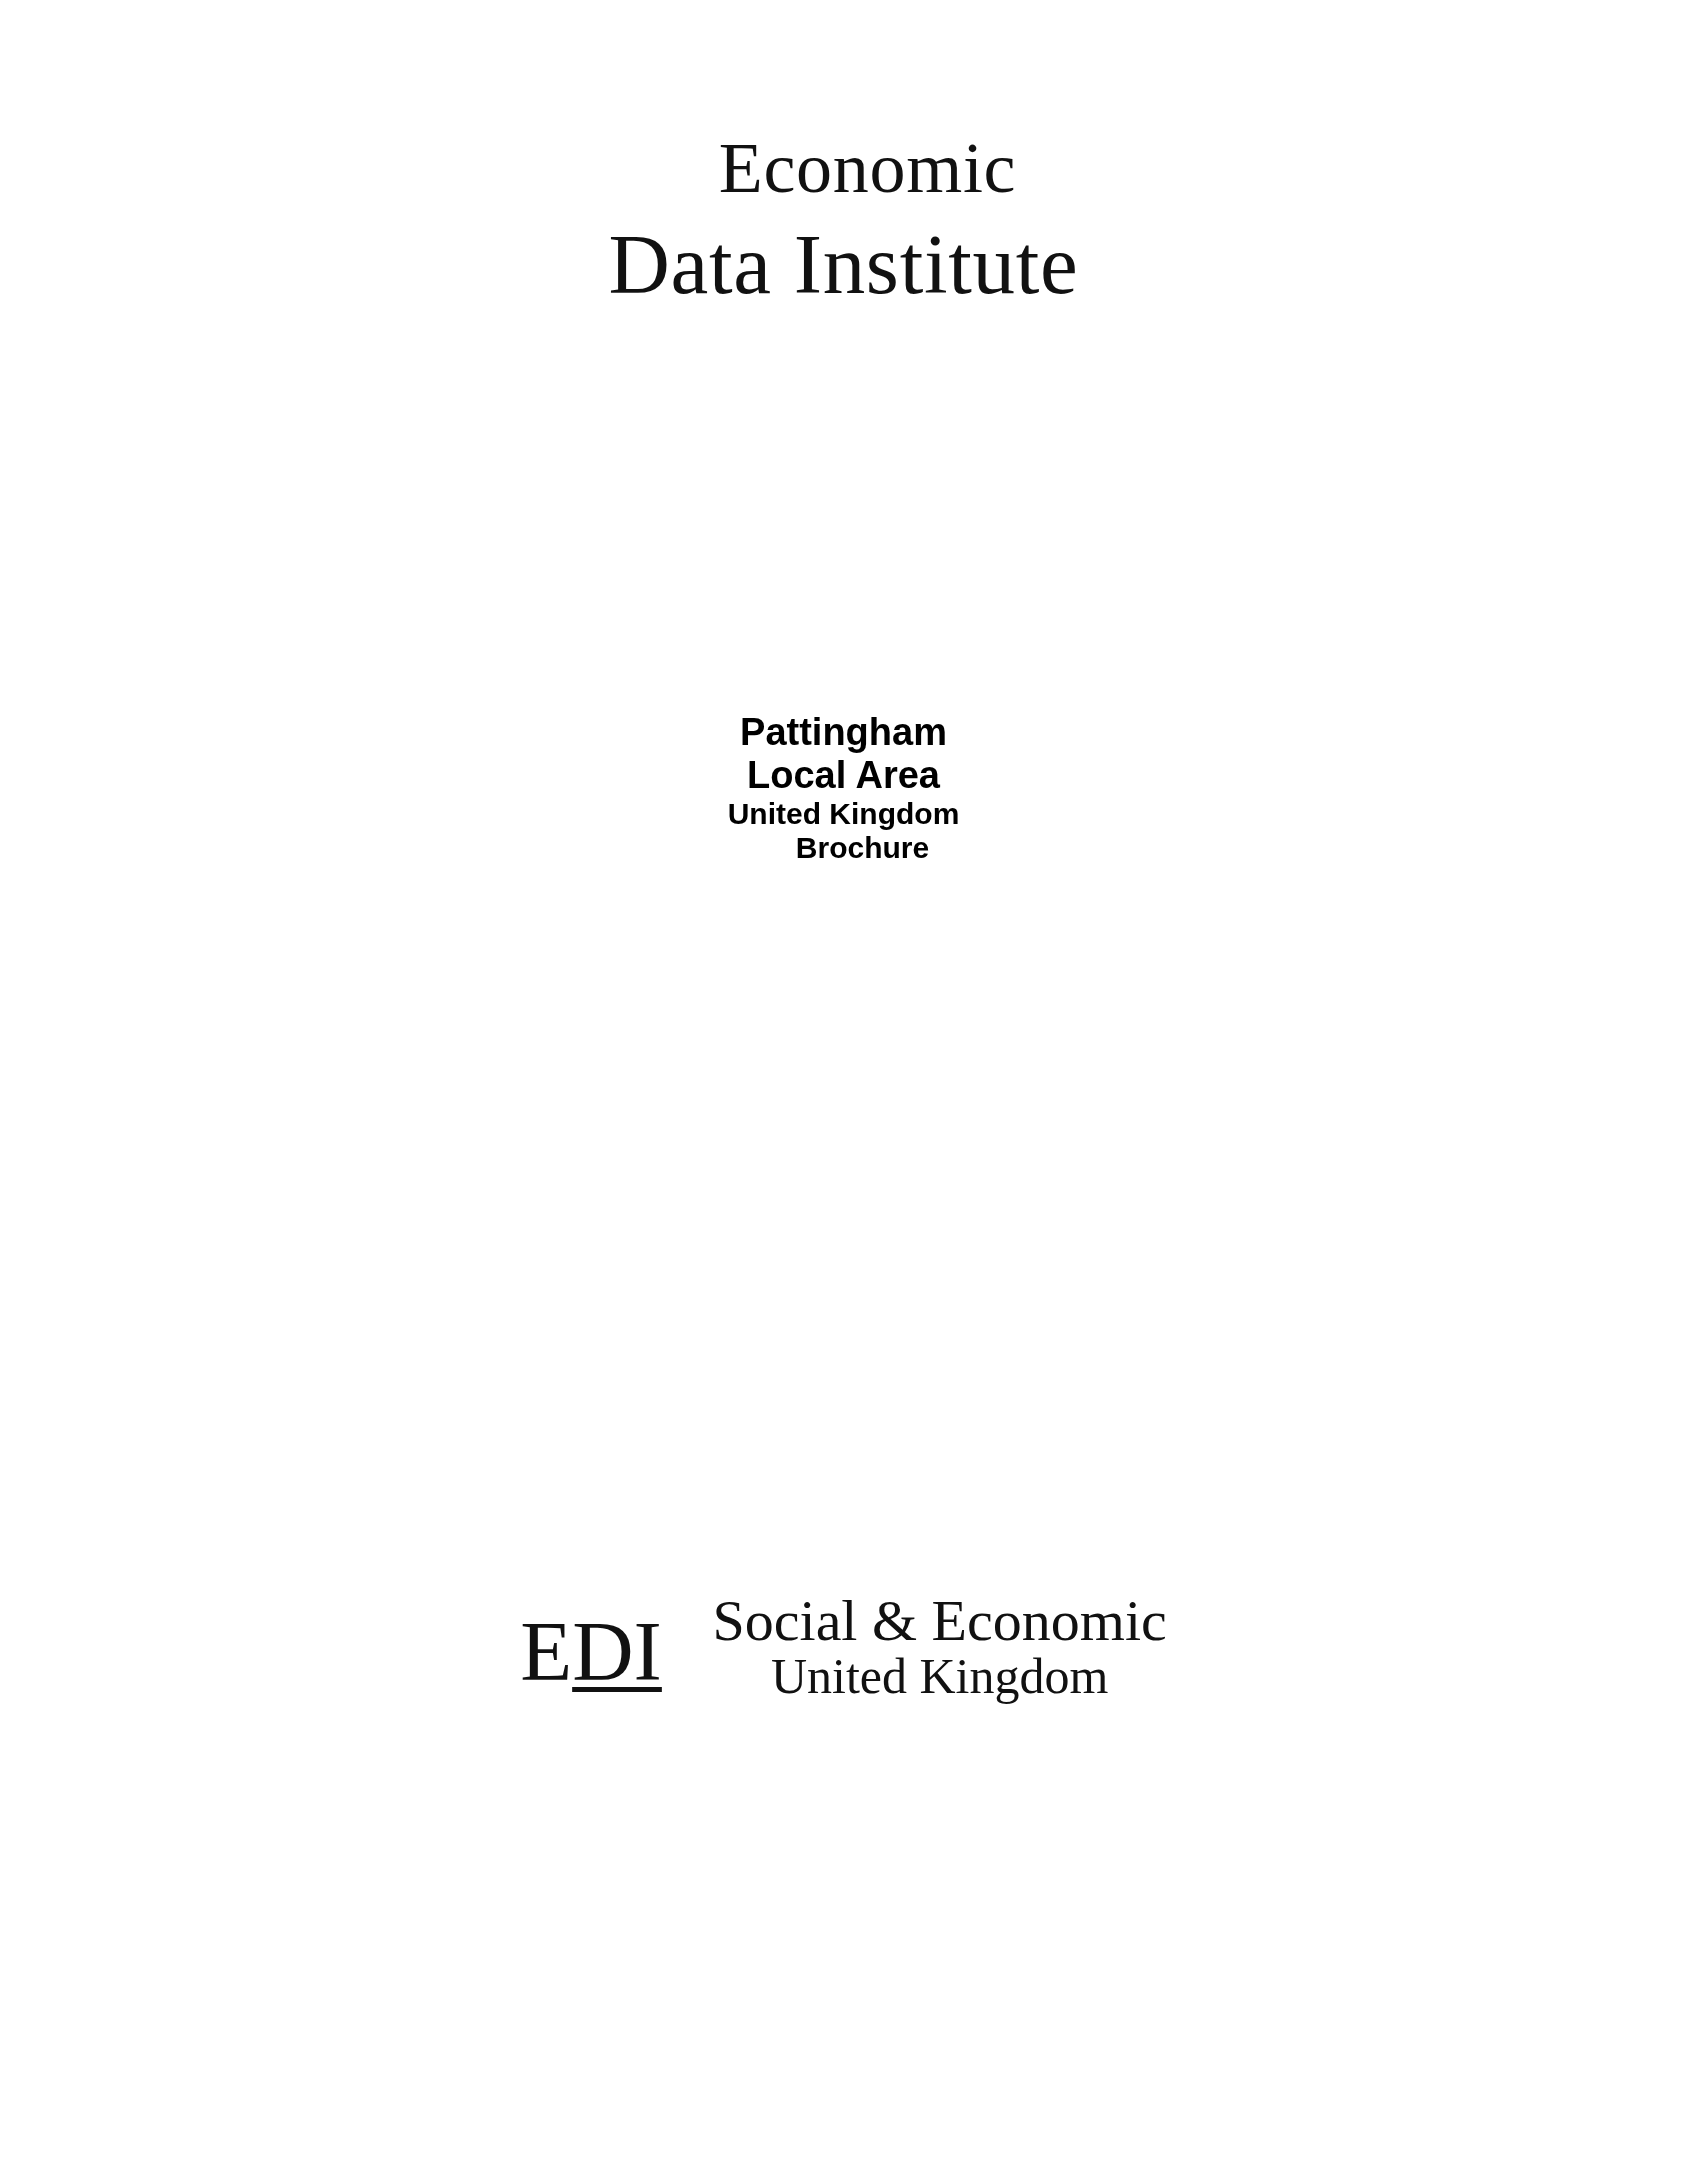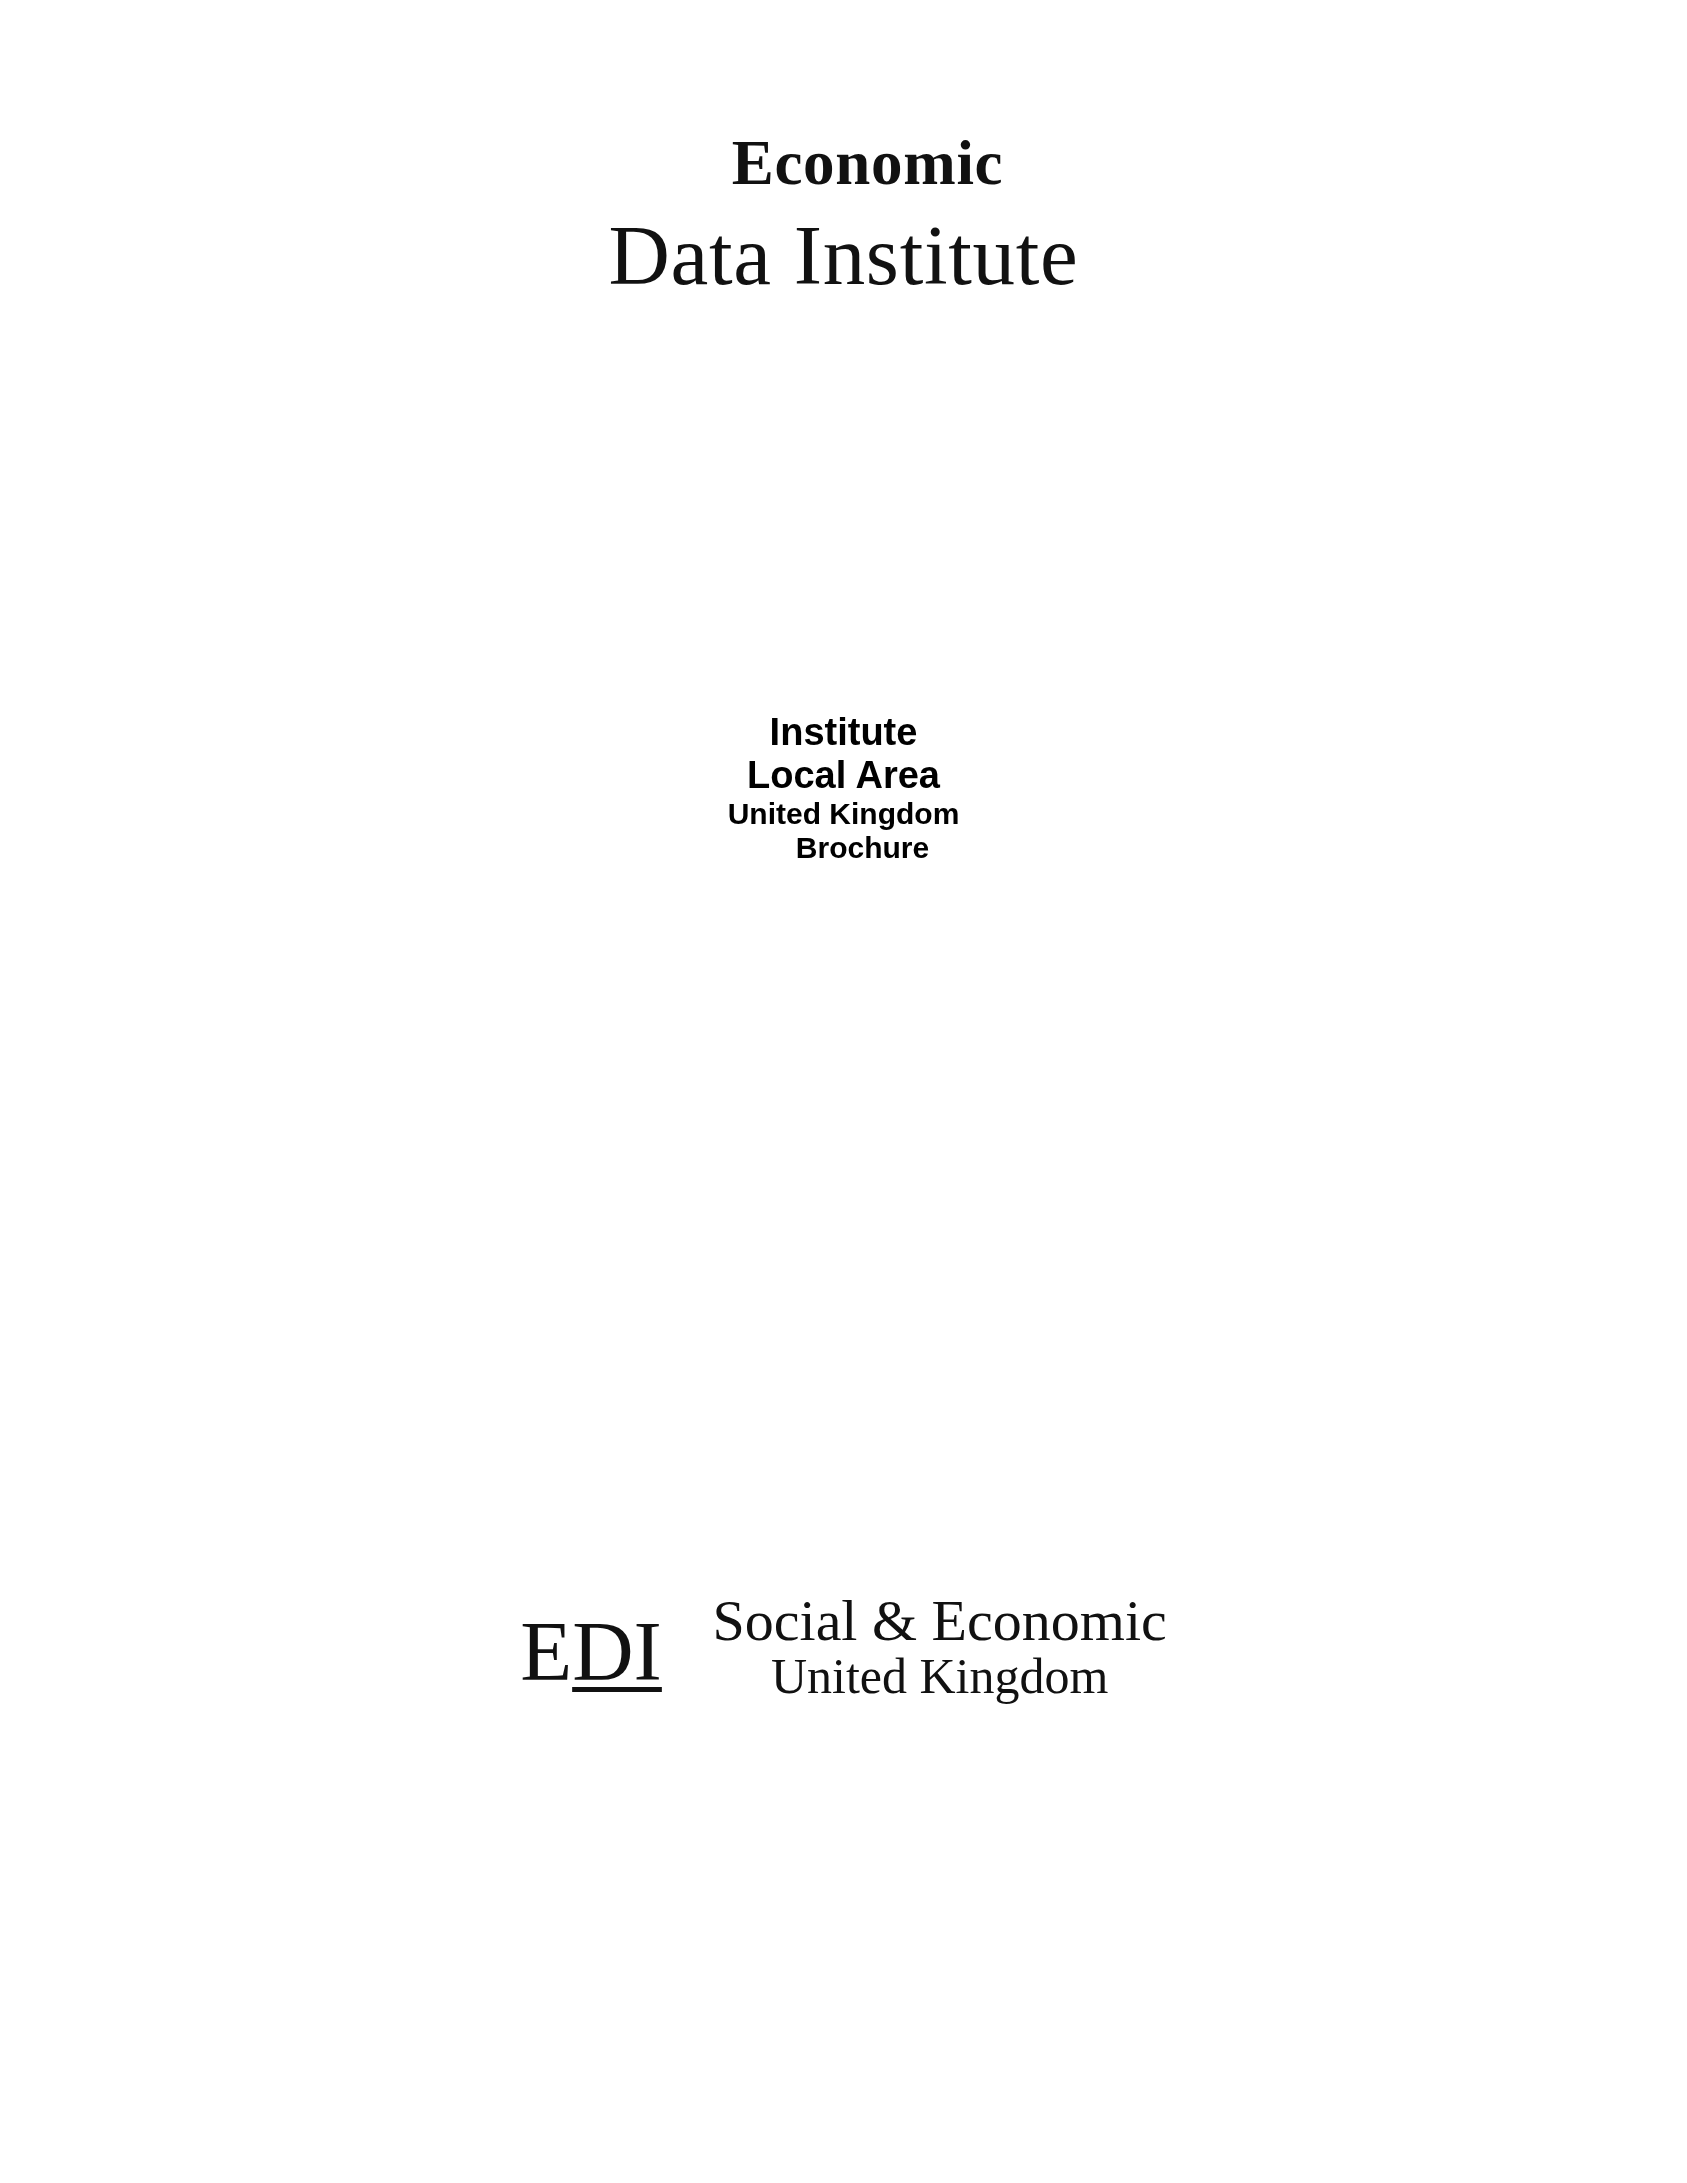--- a/index.html
+++ b/index.html
@@ -28,24 +28,24 @@
     position: absolute;
     top: 132px;
     left: 0;
     width: 1687px;
     text-align: center;
     font-family: "Liberation Serif", serif;
     color: #111111;
     line-height: 1.0;
   }
   .masthead-line1 {
-    font-size: 63px;
+    font-size: 72px;
     letter-spacing: 0.7px;
     display: block;
-    font-weight: 700;
+    font-weight: 400;
     padding-left: 48px;
   }
   .masthead-line2 {
     font-size: 85px;
     letter-spacing: 0.7px;
     display: block;
     margin-top: 18px;
     font-weight: 400;
   }
 
@@ -118,21 +118,21 @@
 <body>
 
 <div class="page">
 
   <div class="masthead">
     <span class="masthead-line1">Economic</span>
     <span class="masthead-line2">Data Institute</span>
   </div>
 
   <div class="title-block">
-    <span class="line t-area">Institute</span>
+    <span class="line t-area">Pattingham</span>
     <span class="line t-level">Local Area</span>
     <span class="line t-country">United Kingdom</span>
     <span class="line t-doctype">Brochure</span>
   </div>
 
   <div class="footer-logo">
     <span class="footer-inner">
       <span class="edi-mark"><span>E</span><span class="u">DI</span></span>
       <span class="footer-text">
         <span class="ft1">Social &amp; Economic</span>

